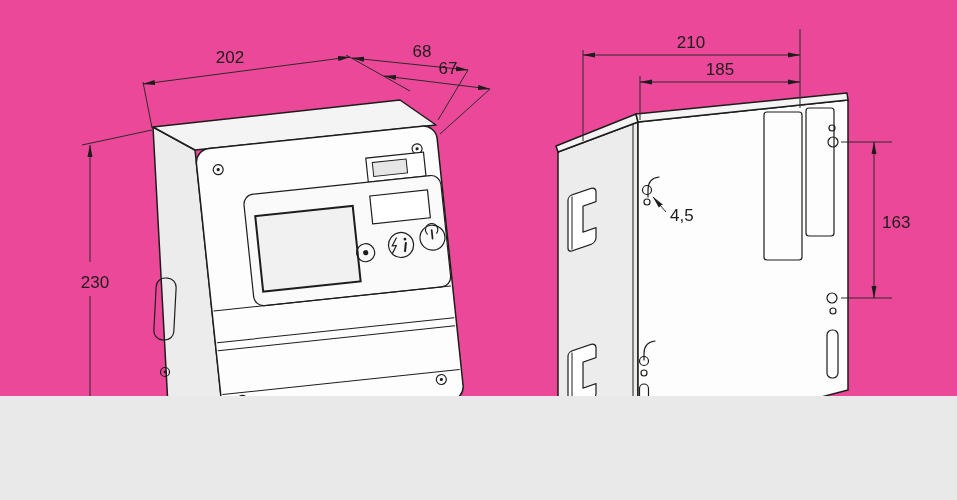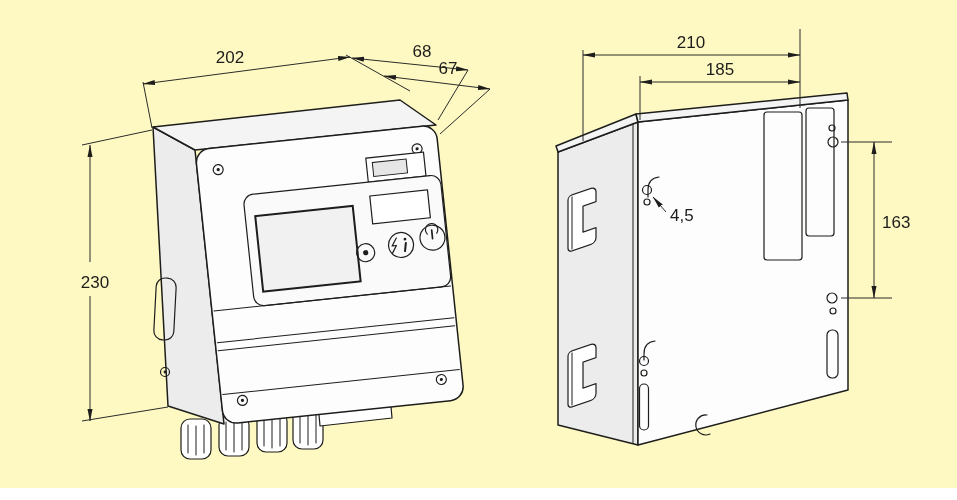--- a/index.html
+++ b/index.html
@@ -1,16 +1,16 @@
 <!DOCTYPE html>
 <html><head>
 <meta charset="utf-8">
 <style>
   html,body{margin:0;padding:0;background:#e9e9e9;}
-  .stage{position:relative;width:957px;height:500px;background:#fef9c3;overflow:hidden;
+  .stage{position:relative;width:957px;height:396px;background:#ec4899;overflow:hidden;
          font-family:"Liberation Sans",sans-serif;}
   svg{display:block;}
   .outline{fill:#fdfdfd;stroke:#1d1d1b;stroke-width:1.5;stroke-linejoin:round;}
   .face-top{fill:#f4f4f4;}
   .face-side{fill:#ececec;}
   .detail{fill:none;stroke:#1d1d1b;stroke-width:1.2;stroke-linejoin:round;stroke-linecap:round;}
   .detail-fill{fill:#ffffff;stroke:#1d1d1b;stroke-width:1.2;stroke-linejoin:round;}
   .thin{stroke-width:1;}
   .dim{stroke:#2b2b2b;stroke-width:1;fill:none;}
   .dim-label{font-family:"Liberation Sans",sans-serif;font-size:17px;fill:#1d1d1b;}

